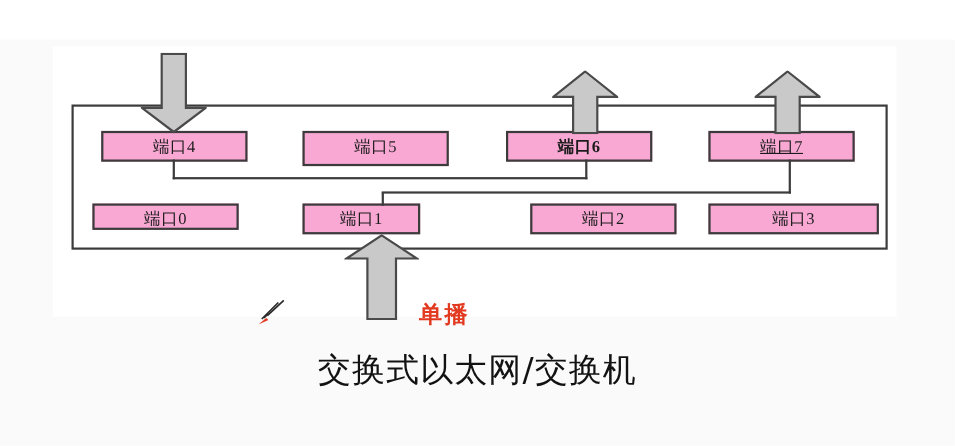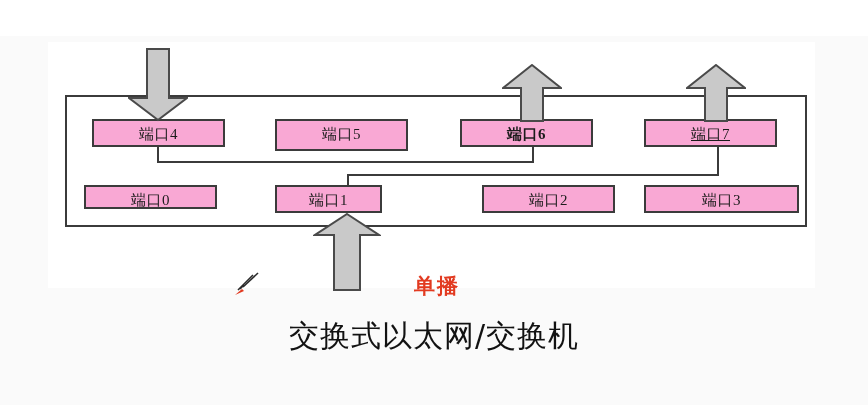--- a/index.html
+++ b/index.html
@@ -76,21 +76,20 @@
   .arrow svg { display: block; }
 
   .label-unicast {
     position: absolute;
     color: #e23a20;
     font-size: 21px;
     font-weight: bold;
     letter-spacing: 2px;
     font-family: "DejaVu Sans", "Liberation Sans", sans-serif;
     white-space: nowrap;
-    margin-left: 33px;
   }
   .caption {
     position: absolute;
     left: 0;
     top: 316px;
     width: 868px;
     text-align: center;
     color: #121212;
     font-size: 30px;
     letter-spacing: 1px;

